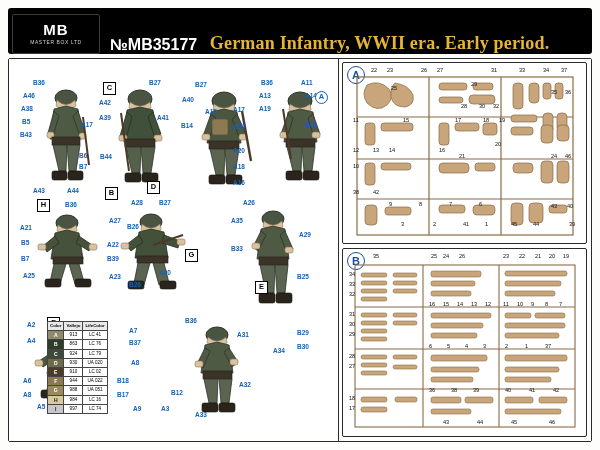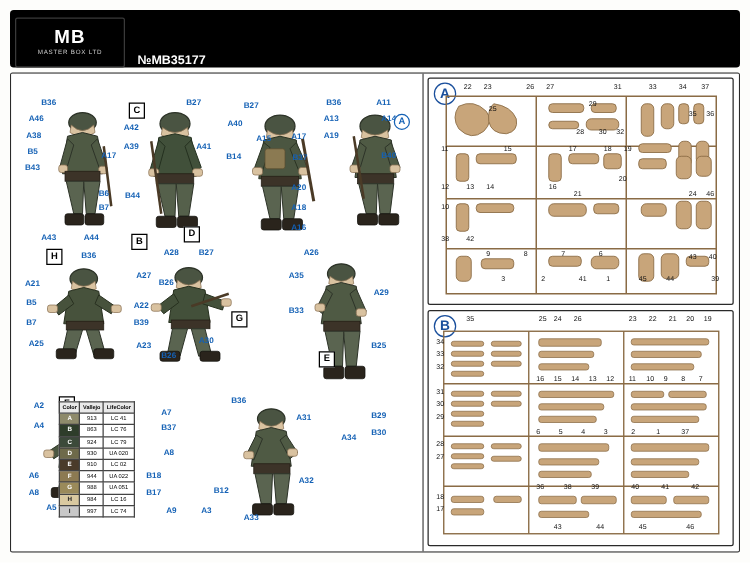--- a/index.html
+++ b/index.html
@@ -28,21 +28,21 @@
     border:1px solid #3a3a3a;border-radius:2px;
   }
   .logo .logo-mark{
     font-size:15px;font-weight:bold;letter-spacing:1px;color:#ffffff;
     line-height:14px;
   }
   .logo .logo-sub{
     font-size:5px;color:#cfcfcf;letter-spacing:.6px;margin-top:2px;
   }
   .kitno{
-    color:#ffffff;font-size:10px;font-weight:bold;margin-left:10px;white-space:nowrap;margin-top:25px;
+    color:#ffffff;font-size:16px;font-weight:bold;margin-left:10px;white-space:nowrap;margin-top:25px;
   }
   .title{
     flex:1;text-align:center;color:#e4b33a;font-size:18px;font-weight:bold;
     font-family:"Liberation Serif",serif;letter-spacing:.2px;padding-right:30px;
   }
   
   .frame{
     position:absolute;left:8px;top:58px;width:584px;height:384px;
     border:1px solid #2a2a2a;border-radius:2px;background:#ffffff;
     box-sizing:border-box;
@@ -99,20 +99,21 @@
 <body>
 
 <div class="sheet">
 
   <div class="header">
     <div class="logo">
       <div class="logo-mark">MB</div>
       <div class="logo-sub">MASTER BOX LTD</div>
     </div>
     <div class="kitno">№MB35177</div>
+    <div class="title">German Infantry, WWII era. Early period.</div>
   </div>
 
   <div class="frame">
 
     <div class="left-pane">
 
       <div class="fig" style="left:30px;top:28px;">
         <svg width="56" height="104" viewBox="0 0 56 104">
           <ellipse cx="27" cy="11" rx="11" ry="8" fill="#4a5442" stroke="#2d3328" stroke-width="1"></ellipse>
           <path d="M18 13 q9 9 18 0 l1 6 q-10 7 -20 0 z" fill="#d9c2a0" stroke="#8b7355" stroke-width=".6"></path>

